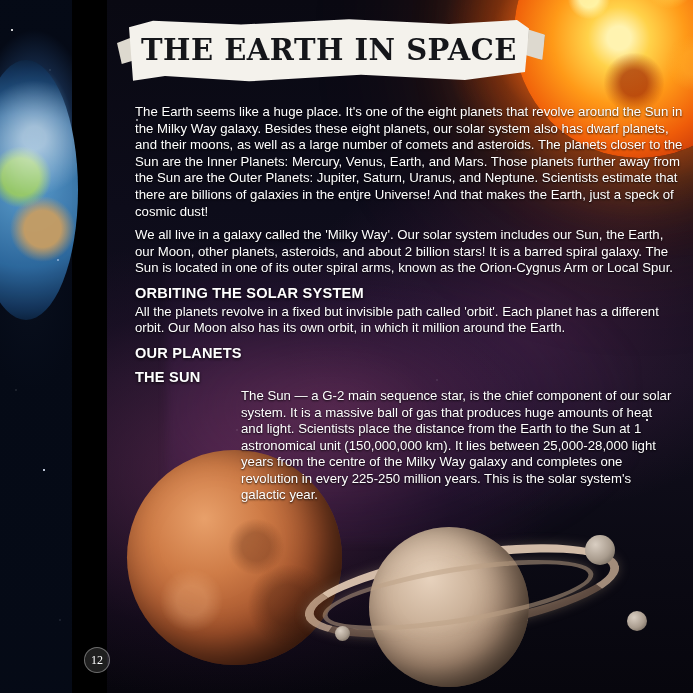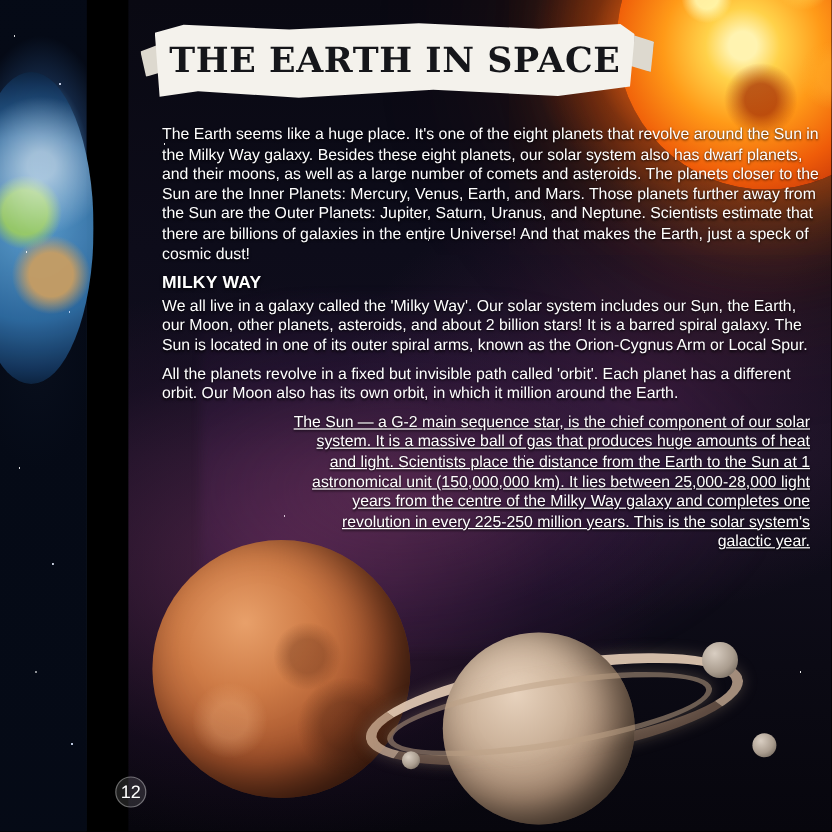--- a/index.html
+++ b/index.html
@@ -233,38 +233,38 @@
     margin: 8px 0 2px 0;
     letter-spacing: .2px;
     text-shadow: 0 1px 3px rgba(0,0,0,.9);
   }
   .lvl1 { margin-left: 0; width: 548px; }
   .lvl2 { margin-left: 12px; width: 534px; }
   .lvl3 { margin-left: 40px; width: 500px; }
   .sun-para {
     margin-left: 106px;
     width: 434px;
-    text-align: right;
-    text-decoration: underline;
+    text-align: left;
   }
   .sun-head {
     margin-left: 106px;
   }
   
   .page-num {
     position: absolute;
-    left: 96px; bottom: 20px;
+    left: 84px; bottom: 20px;
     width: 24px; height: 24px;
     border-radius: 50%;
     background: rgba(255,255,255,.12);
     border: 1px solid rgba(255,255,255,.35);
     color: #fff;
-    font-size: 15px;
+    font-size: 12px;
     display: flex; align-items: center; justify-content: center;
     z-index: 6;
+    font-family: Liberation Serif, serif;
   }
   .edge-shadow {
     position:absolute;
     left: 92px; top: 0; width: 16px; height: 693px;
     background: linear-gradient(90deg, rgba(0,0,0,.75), rgba(0,0,0,0));
     z-index: 5;
     pointer-events: none;
   }
 </style>
 </head>
@@ -294,26 +294,28 @@
 
     <div class="banner-tail-l"></div>
     <div class="banner-tail-r"></div>
     <div class="banner"></div>
     <div class="banner-title">The Earth in Space</div>
 
     <div class="body">
 
       <p class="para lvl1">The Earth seems like a huge place. It's one of the eight planets that revolve around the Sun in the Milky Way galaxy. Besides these eight planets, our solar system also has dwarf planets, and their moons, as well as a large number of comets and asteroids. The planets closer to the Sun are the Inner Planets: Mercury, Venus, Earth, and Mars. Those planets further away from the Sun are the Outer Planets: Jupiter, Saturn, Uranus, and Neptune. Scientists estimate that there are billions of galaxies in the entire Universe! And that makes the Earth, just a speck of cosmic dust!</p>
 
-      <h2 class="sec lvl1">MILKY WAY</h2>
       <p class="para lvl1">We all live in a galaxy called the 'Milky Way'. Our solar system includes our Sun, the Earth, our Moon, other planets, asteroids, and about 2 billion stars! It is a barred spiral galaxy. The Sun is located in one of its outer spiral arms, known as the Orion-Cygnus Arm or Local Spur.</p>
 
+      <h2 class="sec lvl1">ORBITING THE SOLAR SYSTEM</h2>
       <p class="para lvl1">All the planets revolve in a fixed but invisible path called 'orbit'. Each planet has a different orbit. Our Moon also has its own orbit, in which it million around the Earth.</p>
 
-
+      <h2 class="sec lvl2">OUR PLANETS</h2>
+
+      <h2 class="sec sun-head">THE SUN</h2>
       <p class="para sun-para">The Sun — a G-2 main sequence star, is the chief component of our solar system. It is a massive ball of gas that produces huge amounts of heat and light. Scientists place the distance from the Earth to the Sun at 1 astronomical unit (150,000,000 km). It lies between 25,000-28,000 light years from the centre of the Milky Way galaxy and completes one revolution in every 225-250 million years. This is the solar system's galactic year.</p>
 
     </div>
   </div>
 
   <div class="edge-shadow"></div>
   <div class="page-num">12</div>
 
 </div>
 

